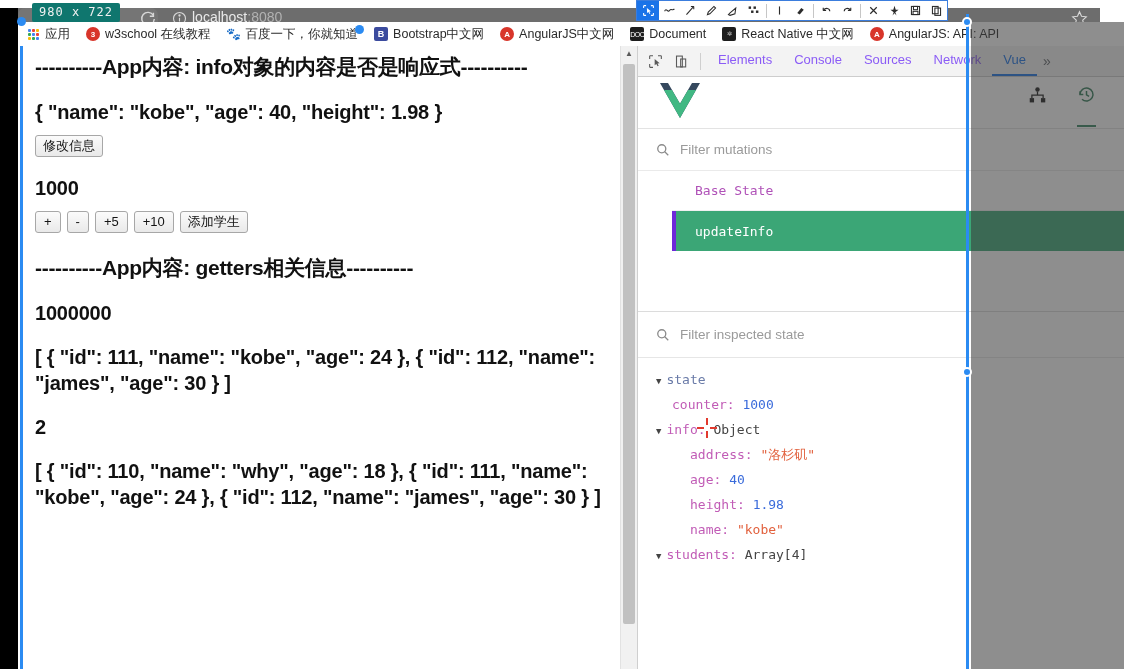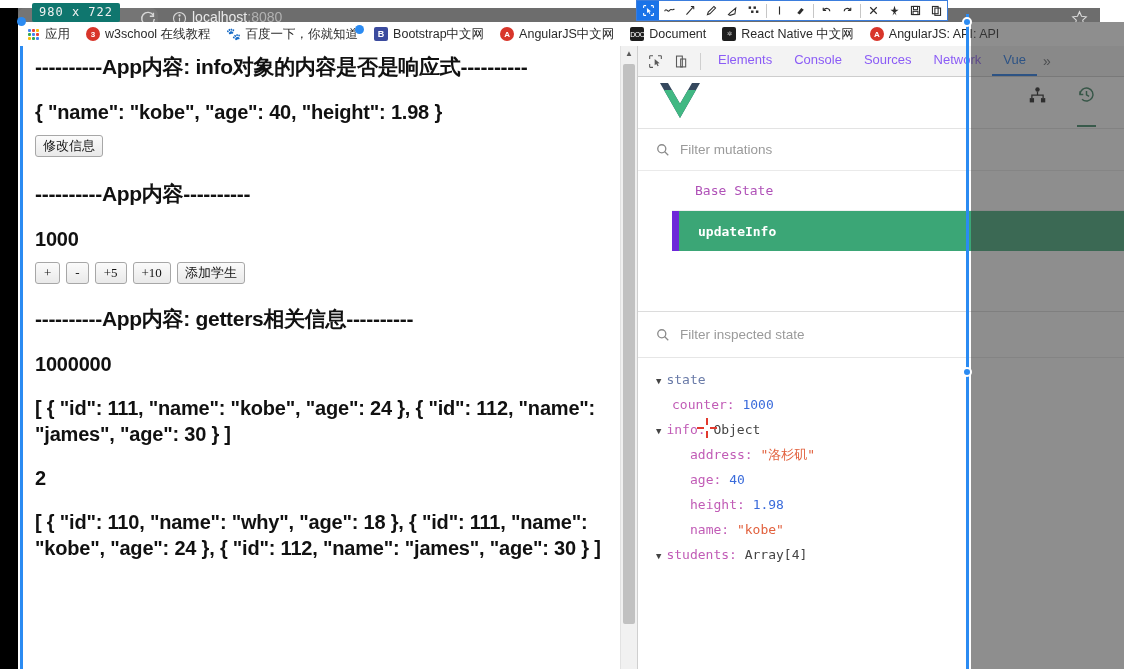--- a/index.html
+++ b/index.html
@@ -193,21 +193,21 @@
   .bodyline {
     font-size: 20px;
     font-weight: bold;
     color: #111;
     margin: 18px 0 10px 0;
     line-height: 1.3;
     letter-spacing: -0.2px;
   }
   .btnrow { margin: 6px 0 14px 0; display: flex; gap: 6px; align-items: center; }
   .ubtn {
-    font-family: Liberation Serif, serif;
+    font-family: Liberation Sans, sans-serif;
     font-size: 13px;
     color: #141414;
     background: linear-gradient(#fbfbfb, #e9e9e9);
     border: 1px solid #a7a7a7;
     border-radius: 3px;
     padding: 3px 7px;
     line-height: 1.1;
     cursor: default;
   }
   .ubtn.small { padding: 3px 8px; min-width: 11px; text-align: center; }
@@ -305,22 +305,22 @@
     padding-left: 23px;
     font-family: "DejaVu Sans Mono", monospace;
     font-size: 13px;
     border-bottom: 1px solid #f0f0f0;
     box-sizing: border-box;
   }
   .mut-base { color: #b052b8; }
   .mut-active {
     background: #3ba676;
     color: #ffffff;
-    font-weight: bold;
-    border-left: 7px solid #6d28d9;
+    font-weight: normal;
+    border-left: 4px solid #6d28d9;
     padding-left: 19px;
     border-bottom: none;
   }
   .mut-pad { height: 60px; background: #fff; }
 
   .inspect-sep { height: 1px; background: #dcdcdc; }
 
   .state-filter {
     height: 46px;
     display: flex;
@@ -605,21 +605,20 @@
     <div class="left-blue-edge"></div>
 
     <div class="viewport">
       <div class="h2line">----------App内容: info对象的内容是否是响应式----------</div>
       <div class="bodyline">{ "name": "kobe", "age": 40, "height": 1.98 }</div>
 
       <div class="btnrow">
         <button class="ubtn">修改信息</button>
       </div>
 
-      <div class="h2line" style="margin-top:24px">----------App内容----------</div>
       <div class="bodyline">1000</div>
 
       <div class="btnrow">
         <button class="ubtn small">+</button>
         <button class="ubtn small">-</button>
         <button class="ubtn small">+5</button>
         <button class="ubtn small">+10</button>
         <button class="ubtn">添加学生</button>
       </div>
 

